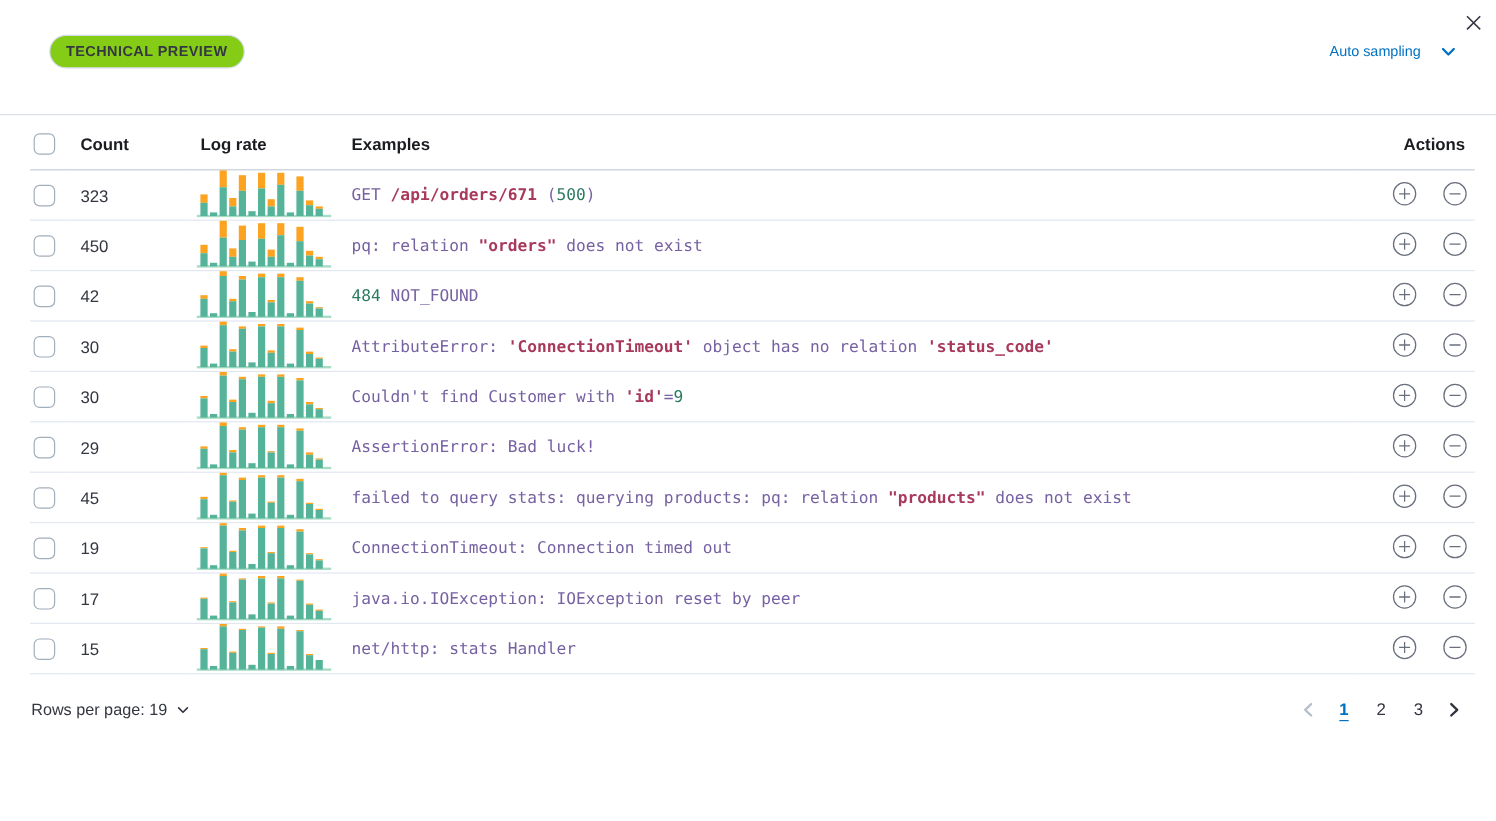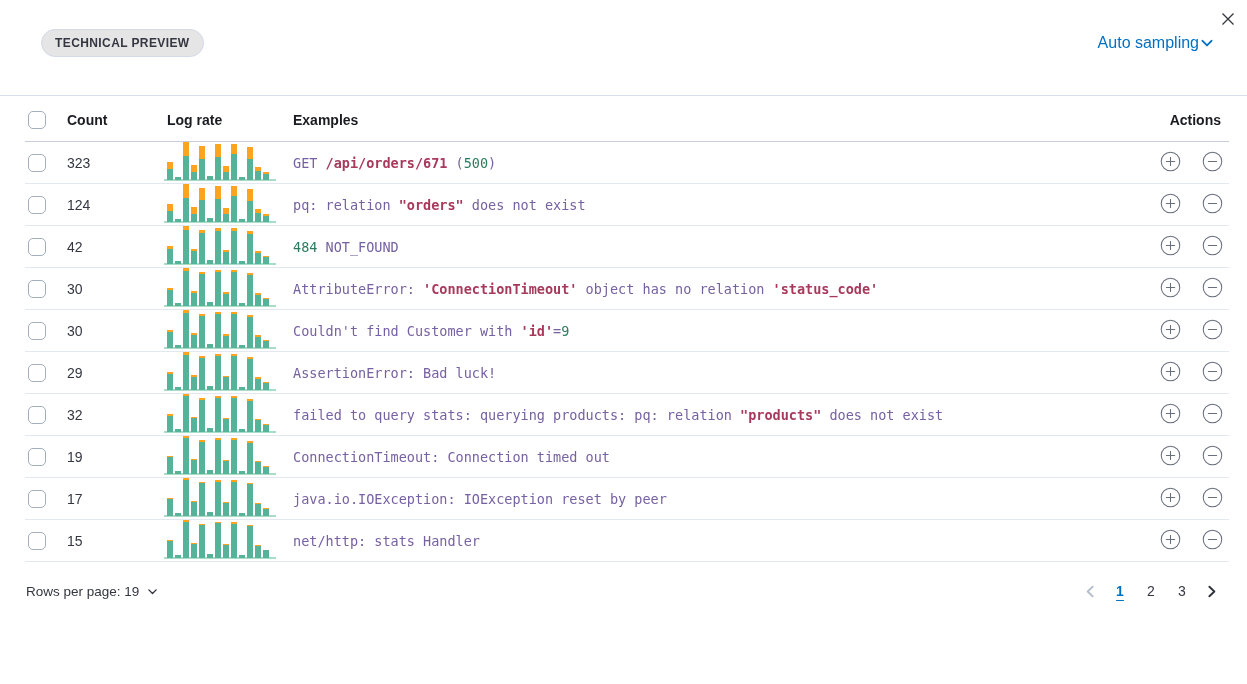--- a/index.html
+++ b/index.html
@@ -10,23 +10,23 @@
   *{box-sizing:border-box}
   html,body{margin:0;padding:0}
   body{width:1247px;height:684px;background:#fff;position:relative;overflow:hidden;
        font-family:"Liberation Sans",sans-serif;color:var(--text);}
   .close-btn{position:absolute;top:4px;right:4px;width:30px;height:30px;background:none;border:none;
        cursor:pointer;display:flex;align-items:center;justify-content:center;padding:0;}
   .flyout-header{height:96px;border-bottom:1px solid #d8dfe9;display:flex;align-items:center;
        padding:0 32px 10px 25px;}
   .page-title{margin:0;font-size:29px;font-weight:700;color:var(--text-dark);letter-spacing:-0.3px;}
   .badge{margin-left:16px;border:1px solid #d3dae6;border-radius:16px;padding:6px 13px;font-size:12px;
-       font-weight:700;letter-spacing:0.4px;color:var(--text);white-space:nowrap;background:#e5e5e5;}
-  .sampling{margin-left:auto;display:flex;align-items:center;gap:0;background:none;border:none;
-       cursor:pointer;color:var(--accent);font-size:16px;font-family:inherit;padding:0;}
+       font-weight:700;letter-spacing:0.4px;color:var(--text);white-space:nowrap;background:#84cc16;}
+  .sampling{margin-left:auto;display:flex;align-items:center;gap:15px;background:none;border:none;
+       cursor:pointer;color:var(--accent);font-size:12px;font-family:inherit;padding:0;}
   main{padding:0 18px 0 25px;}
   .summary{margin:34px 0 6px;font-size:16.5px;color:#3f4652;}
   table{width:100%;border-collapse:collapse;table-layout:fixed;}
   col.c-check{width:34px} col.c-count{width:100px} col.c-chart{width:126px} col.c-actions{width:100px}
   th{border-bottom:1px solid var(--line-med);font-size:14px;font-weight:700;color:#1a1c21;
      text-align:left;padding:15px 0 12px 8px;}
   th.h-check{padding-left:3px;}
   th.h-actions{text-align:right;padding-right:8px;}
   td{border-bottom:1px solid var(--line-light);height:41px;padding:0 0 0 8px;vertical-align:middle;}
   td.cell-check{padding-left:3px;}
@@ -161,21 +161,21 @@
       <button class="action-btn">
         <svg width="21" height="21" viewBox="0 0 22 22">
           <circle cx="11" cy="11" r="9.7" fill="none" stroke="#69707d" stroke-width="1.1"></circle>
           <path d="M6.2 11 H15.8" stroke="#69707d" stroke-width="1.1" fill="none"></path>
         </svg>
       </button>
     </td>
   </tr>
         <tr>
     <td class="cell-check"><span class="checkbox"></span></td>
-    <td class="cell-count">124</td>
+    <td class="cell-count">450</td>
     <td class="cell-chart">
             <div class="spark">
               <div class="bar">
                 <div class="seg-o" style="height: 7px;"></div>
                 <div class="seg-g" style="height: 11px;"></div>
               </div>
               <div class="bar">
                 <div class="seg-g" style="height: 3px;"></div>
               </div>
               <div class="bar">
@@ -521,21 +521,21 @@
       <button class="action-btn">
         <svg width="21" height="21" viewBox="0 0 22 22">
           <circle cx="11" cy="11" r="9.7" fill="none" stroke="#69707d" stroke-width="1.1"></circle>
           <path d="M6.2 11 H15.8" stroke="#69707d" stroke-width="1.1" fill="none"></path>
         </svg>
       </button>
     </td>
   </tr>
         <tr>
     <td class="cell-check"><span class="checkbox"></span></td>
-    <td class="cell-count">32</td>
+    <td class="cell-count">45</td>
     <td class="cell-chart">
             <div class="spark">
               <div class="bar">
                 <div class="seg-o" style="height: 2px;"></div>
                 <div class="seg-g" style="height: 16px;"></div>
               </div>
               <div class="bar">
                 <div class="seg-g" style="height: 3px;"></div>
               </div>
               <div class="bar">

